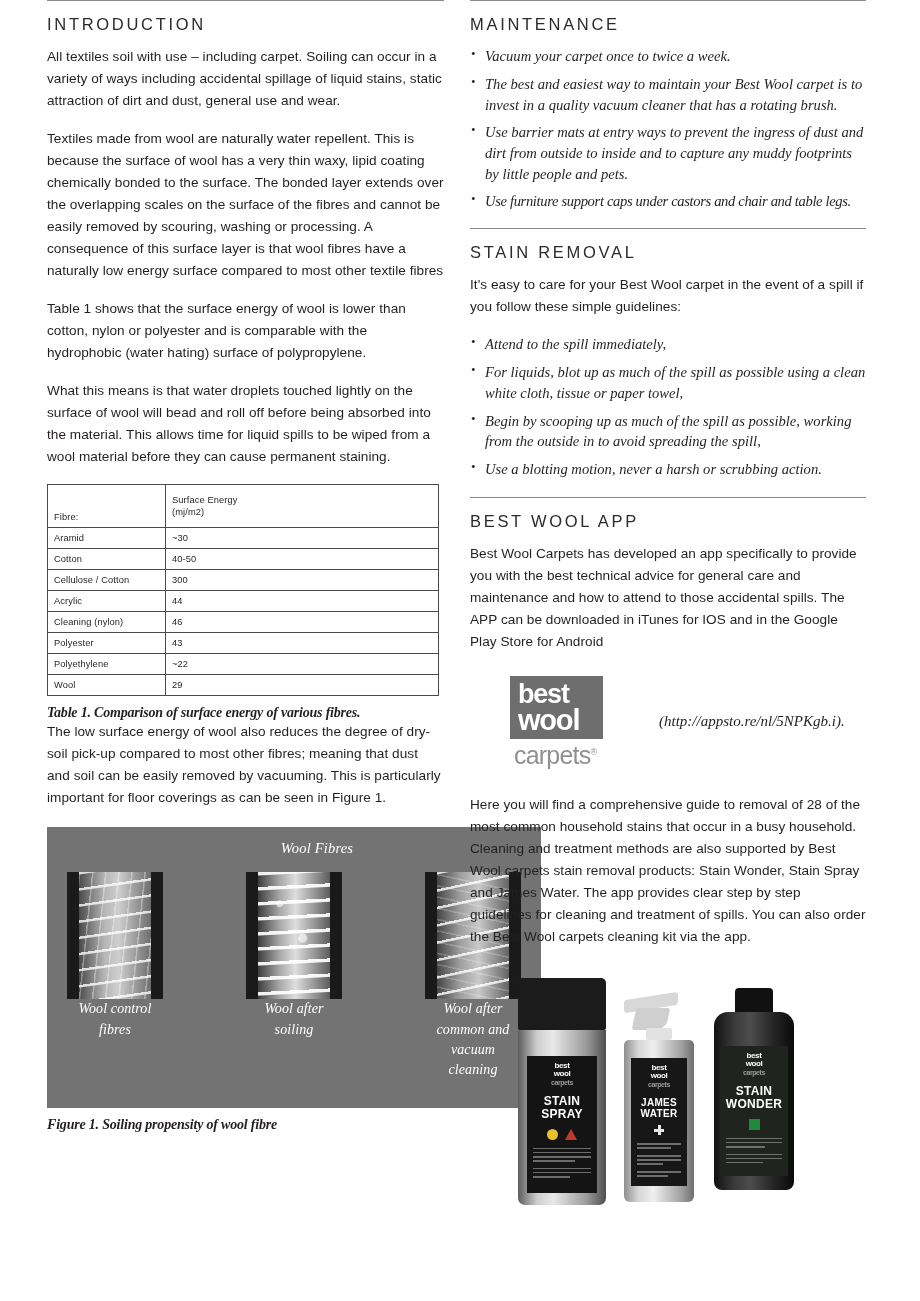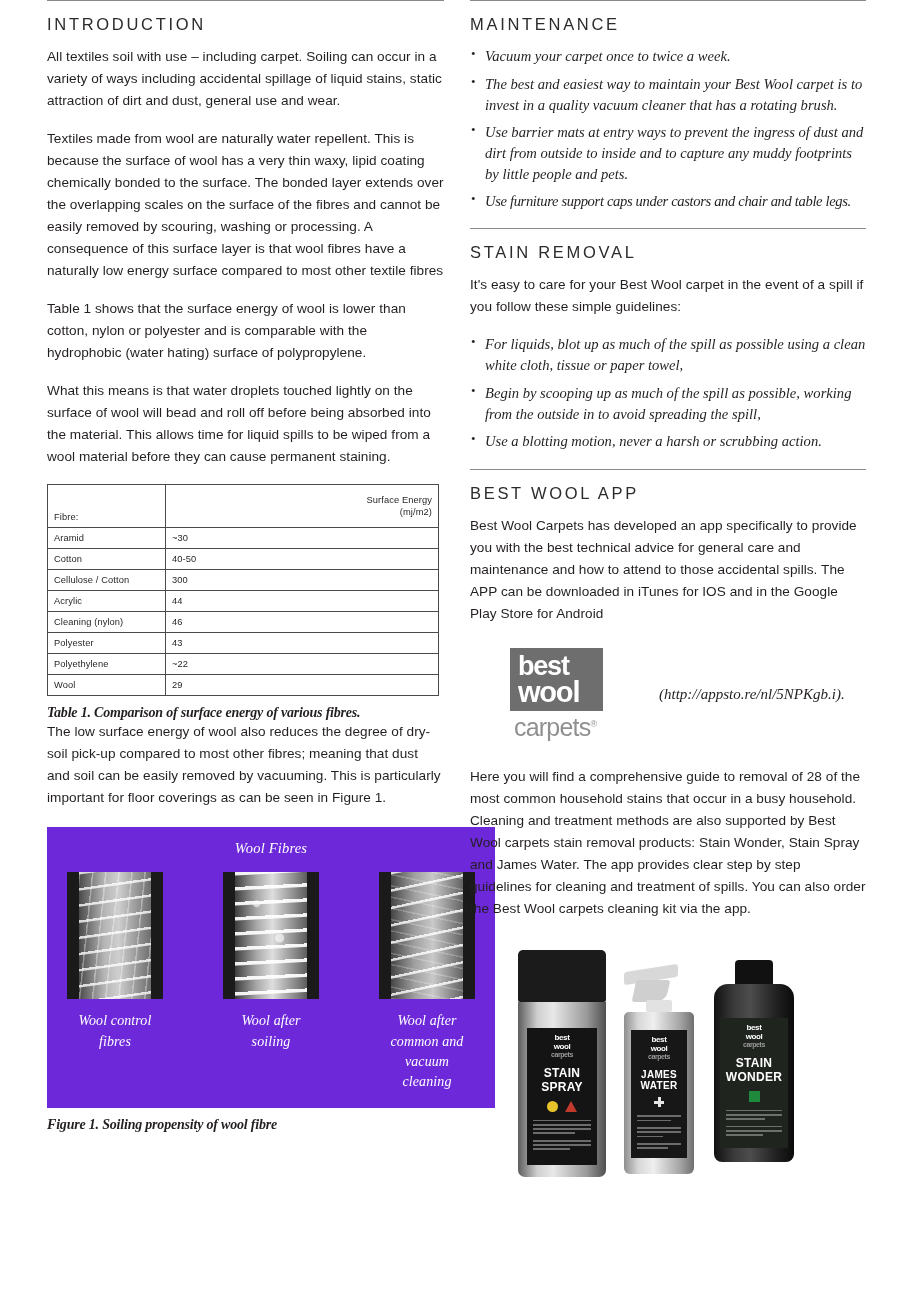--- a/index.html
+++ b/index.html
@@ -100,33 +100,34 @@
     height: 14px;
     letter-spacing: 0.1px;
   }
   table.fibre-table .hdr-l {
     height: 34px;
     vertical-align: bottom;
     padding-bottom: 5px;
   }
   table.fibre-table .hdr-r {
     height: 34px;
-    text-align: right;
+    text-align: left;
     vertical-align: middle;
     line-height: 1.35;
   }
   table.fibre-table col.c1 { width: 118px; }
 
   
   .figure-box {
     width: 448px;
     height: 281px;
-    background: #6d28d9;
+    background: #737373;
     position: relative;
     margin-top: 18px;
+    padding-left: 46px;
   }
   .figure-title {
     text-align: center;
     font-family: "Liberation Serif", serif;
     font-style: italic;
     color: #ffffff;
     font-size: 14.5px;
     padding-top: 13px;
     letter-spacing: 0.2px;
   }
@@ -174,21 +175,21 @@
       repeating-linear-gradient(168deg, rgba(255,255,255,0.8) 0px, rgba(255,255,255,0.8) 2px, rgba(0,0,0,0) 3px, rgba(0,0,0,0) 17px),
       repeating-linear-gradient(12deg, rgba(255,255,255,0.22) 0px, rgba(255,255,255,0.22) 1px, rgba(0,0,0,0) 2px, rgba(0,0,0,0) 11px),
       linear-gradient(90deg, #454545 0%, #9e9e9e 32%, #c9c9c9 58%, #636363 100%);
   }
   .fibre-label {
     font-family: "Liberation Serif", serif;
     font-style: italic;
     color: #ffffff;
     font-size: 14px;
     line-height: 1.45;
-    margin-top: 12px;
+    margin-top: 0;
     letter-spacing: 0.1px;
   }
 
   
   .logo-row {
     display: flex;
     align-items: center;
     margin-top: 23px;
   }
   .logo {
@@ -452,20 +453,21 @@
       <li>Use barrier mats at entry ways to prevent the ingress of dust and dirt from outside to inside and to capture any muddy footprints by little people and pets.</li>
       <li class="tight">Use furniture support caps under castors and chair and table legs.</li>
     </ul>
 
     <div class="rule" style="margin-top:16px;"></div>
     <div class="section-head">STAIN REMOVAL</div>
 
     <p class="body">It's easy to care for your Best Wool carpet in the event of a spill if you follow these simple guidelines:</p>
 
     <ul class="bullets">
+      <li>Attend to the spill immediately,</li>
       <li>For liquids, blot up as much of the spill as possible using a clean white cloth, tissue or paper towel,</li>
       <li>Begin by scooping up as much of the spill as possible, working from the outside in to avoid spreading the spill,</li>
       <li>Use a blotting motion, never a harsh or scrubbing action.</li>
     </ul>
 
     <div class="rule" style="margin-top:17px;"></div>
     <div class="section-head">BEST WOOL APP</div>
 
     <p class="body">Best Wool Carpets has developed an app specifically to provide you with the best technical advice for general care and maintenance and how to attend to those accidental spills. The APP can be downloaded in iTunes for IOS and in the Google Play Store for Android</p>
 

